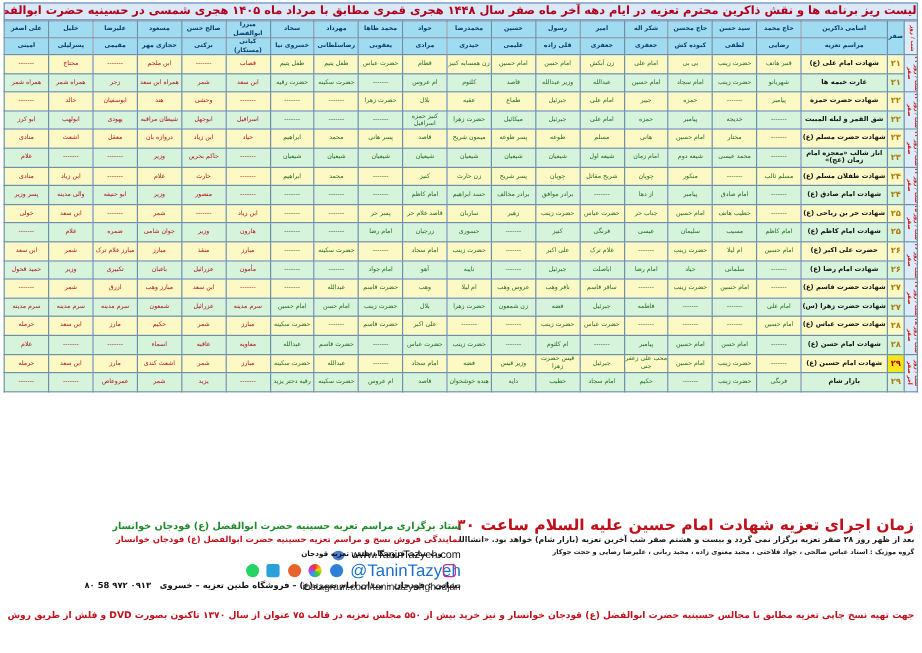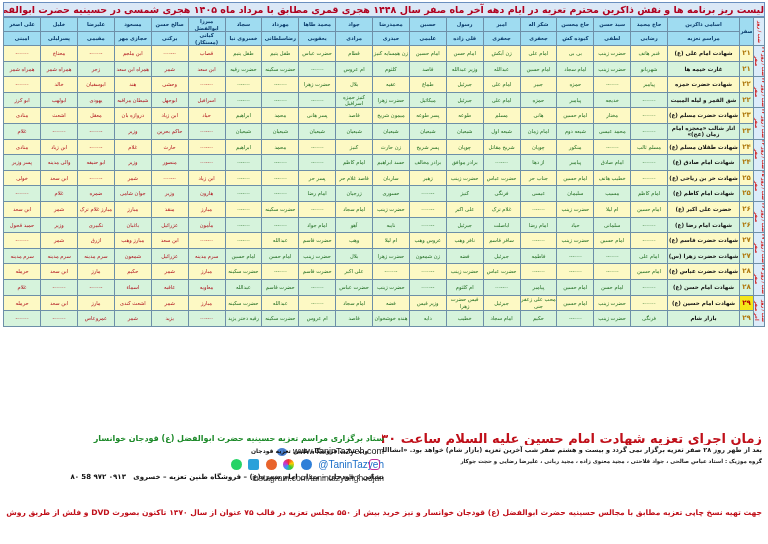--- a/index.html
+++ b/index.html
@@ -30,21 +30,21 @@
   .n4 { font-size:5.5px; font-weight:bold; color:#1a1a1a; height:10px; line-height:10px; }
   .contact { position:absolute; left:6px; top:432px; width:378px; direction:rtl; text-align:right; }
   .c1 { color:#1d8a2a; font-weight:bold; font-size:8px; height:13px; line-height:13px; }
   .c2 { color:#c0101a; font-weight:bold; font-size:7px; height:11px; line-height:11px; }
   .c3 { height:12px; line-height:12px; font-size:9px; color:#111; direction:ltr; position:relative; }
   .c3 .site { font-family:"Liberation Sans", sans-serif; }
   .c3 .shop { position:absolute; left:245px; top:0; font-size:6px; font-weight:bold; direction:rtl; }
   .c3 .globe { display:inline-block; width:10px; height:8px; border-radius:50%; background:#4a7fd0; vertical-align:middle; margin-right:3px; }
   .c4 { height:14px; line-height:14px; direction:ltr; position:relative; font-family:"Liberation Sans", sans-serif; }
   .ic { display:inline-block; width:11px; height:11px; border-radius:50%; vertical-align:middle; margin-right:2px; }
-  .c4 .handle { color:#1b6fc8; font-size:10px; vertical-align:middle; }
+  .c4 .handle { color:#1b6fc8; font-size:14px; vertical-align:middle; }
   .c4 .ig { position:absolute; left:200px; top:0; font-size:8.5px; color:#333;padding-left:40px; }
   .c4 .ig .igbox { display:inline-block; width:9px; height:9px; border:1.5px solid #c0309a; border-radius:3px; vertical-align:middle; margin-right:4px; }
   .c5 { height:12px; line-height:12px; font-size:7px; font-weight:bold; color:#111; direction:rtl; }
   .footer { position:absolute; left:6px; right:6px; top:508px; direction:rtl; text-align:center; color:#c0101a; font-size:7.6px; font-weight:bold; white-space:nowrap; overflow:hidden; }
 </style>
 </head>
 <body>
 
 <div class="title-bar">لیست ریز برنامه ها و نقش ذاکرین محترم تعزیه در ایام دهه آخر ماه صفر سال ۱۴۴۸ هجری قمری مطابق با مرداد ماه ۱۴۰۵ هجری شمسی در حسینیه حضرت ابوالفضل(ع) قودجان – خوانسار</div>
 
@@ -526,20 +526,21 @@
 </table>
 
 <div class="notes">
   <div class="n2">زمان اجرای تعزیه شهادت امام حسین علیه السلام ساعت ۷:۳۰ صبح روز ۲۸ صفر خواهد بود .</div>
   <div class="n3">بعد از ظهر روز ۲۸ صفر تعزیه برگزار نمی گردد و بیست و هشتم صفر شب آخرین تعزیه (بازار شام) خواهد بود. «انشاالله»</div>
   <div class="n4">گروه موزیک : استاد عباس صالحی ، جواد فلاحتی ، مجید معنوی زاده ، مجید ربانی ، علیرضا رضایی و حجت جوکار</div>
 </div>
 
 <div class="contact">
   <div class="c1">ستاد برگزاری مراسم تعزیه حسینیه حضرت ابوالفضل (ع) قودجان خوانسار</div>
+  <div class="c2">نمایندگی فروش نسخ و مراسم تعزیه حسینیه حضرت ابوالفضل (ع) قودجان خوانسار</div>
   <div class="c3">
     <span class="globe"></span>
     <span class="site">www.TaninTazyeh.com</span>
     <span class="shop">وب سایت فروشگاه طنین تعزیه قودجان</span>
   </div>
   <div class="c4">
     <span class="ic" style="background:#25d366"></span>
     <span class="ic" style="background:#2aa1da;border-radius:2px"></span>
     <span class="ic" style="background:#e8632b"></span>
     <span class="ic" style="background:conic-gradient(#e33,#fc0,#3c3,#39f,#c3c,#e33)"></span>

